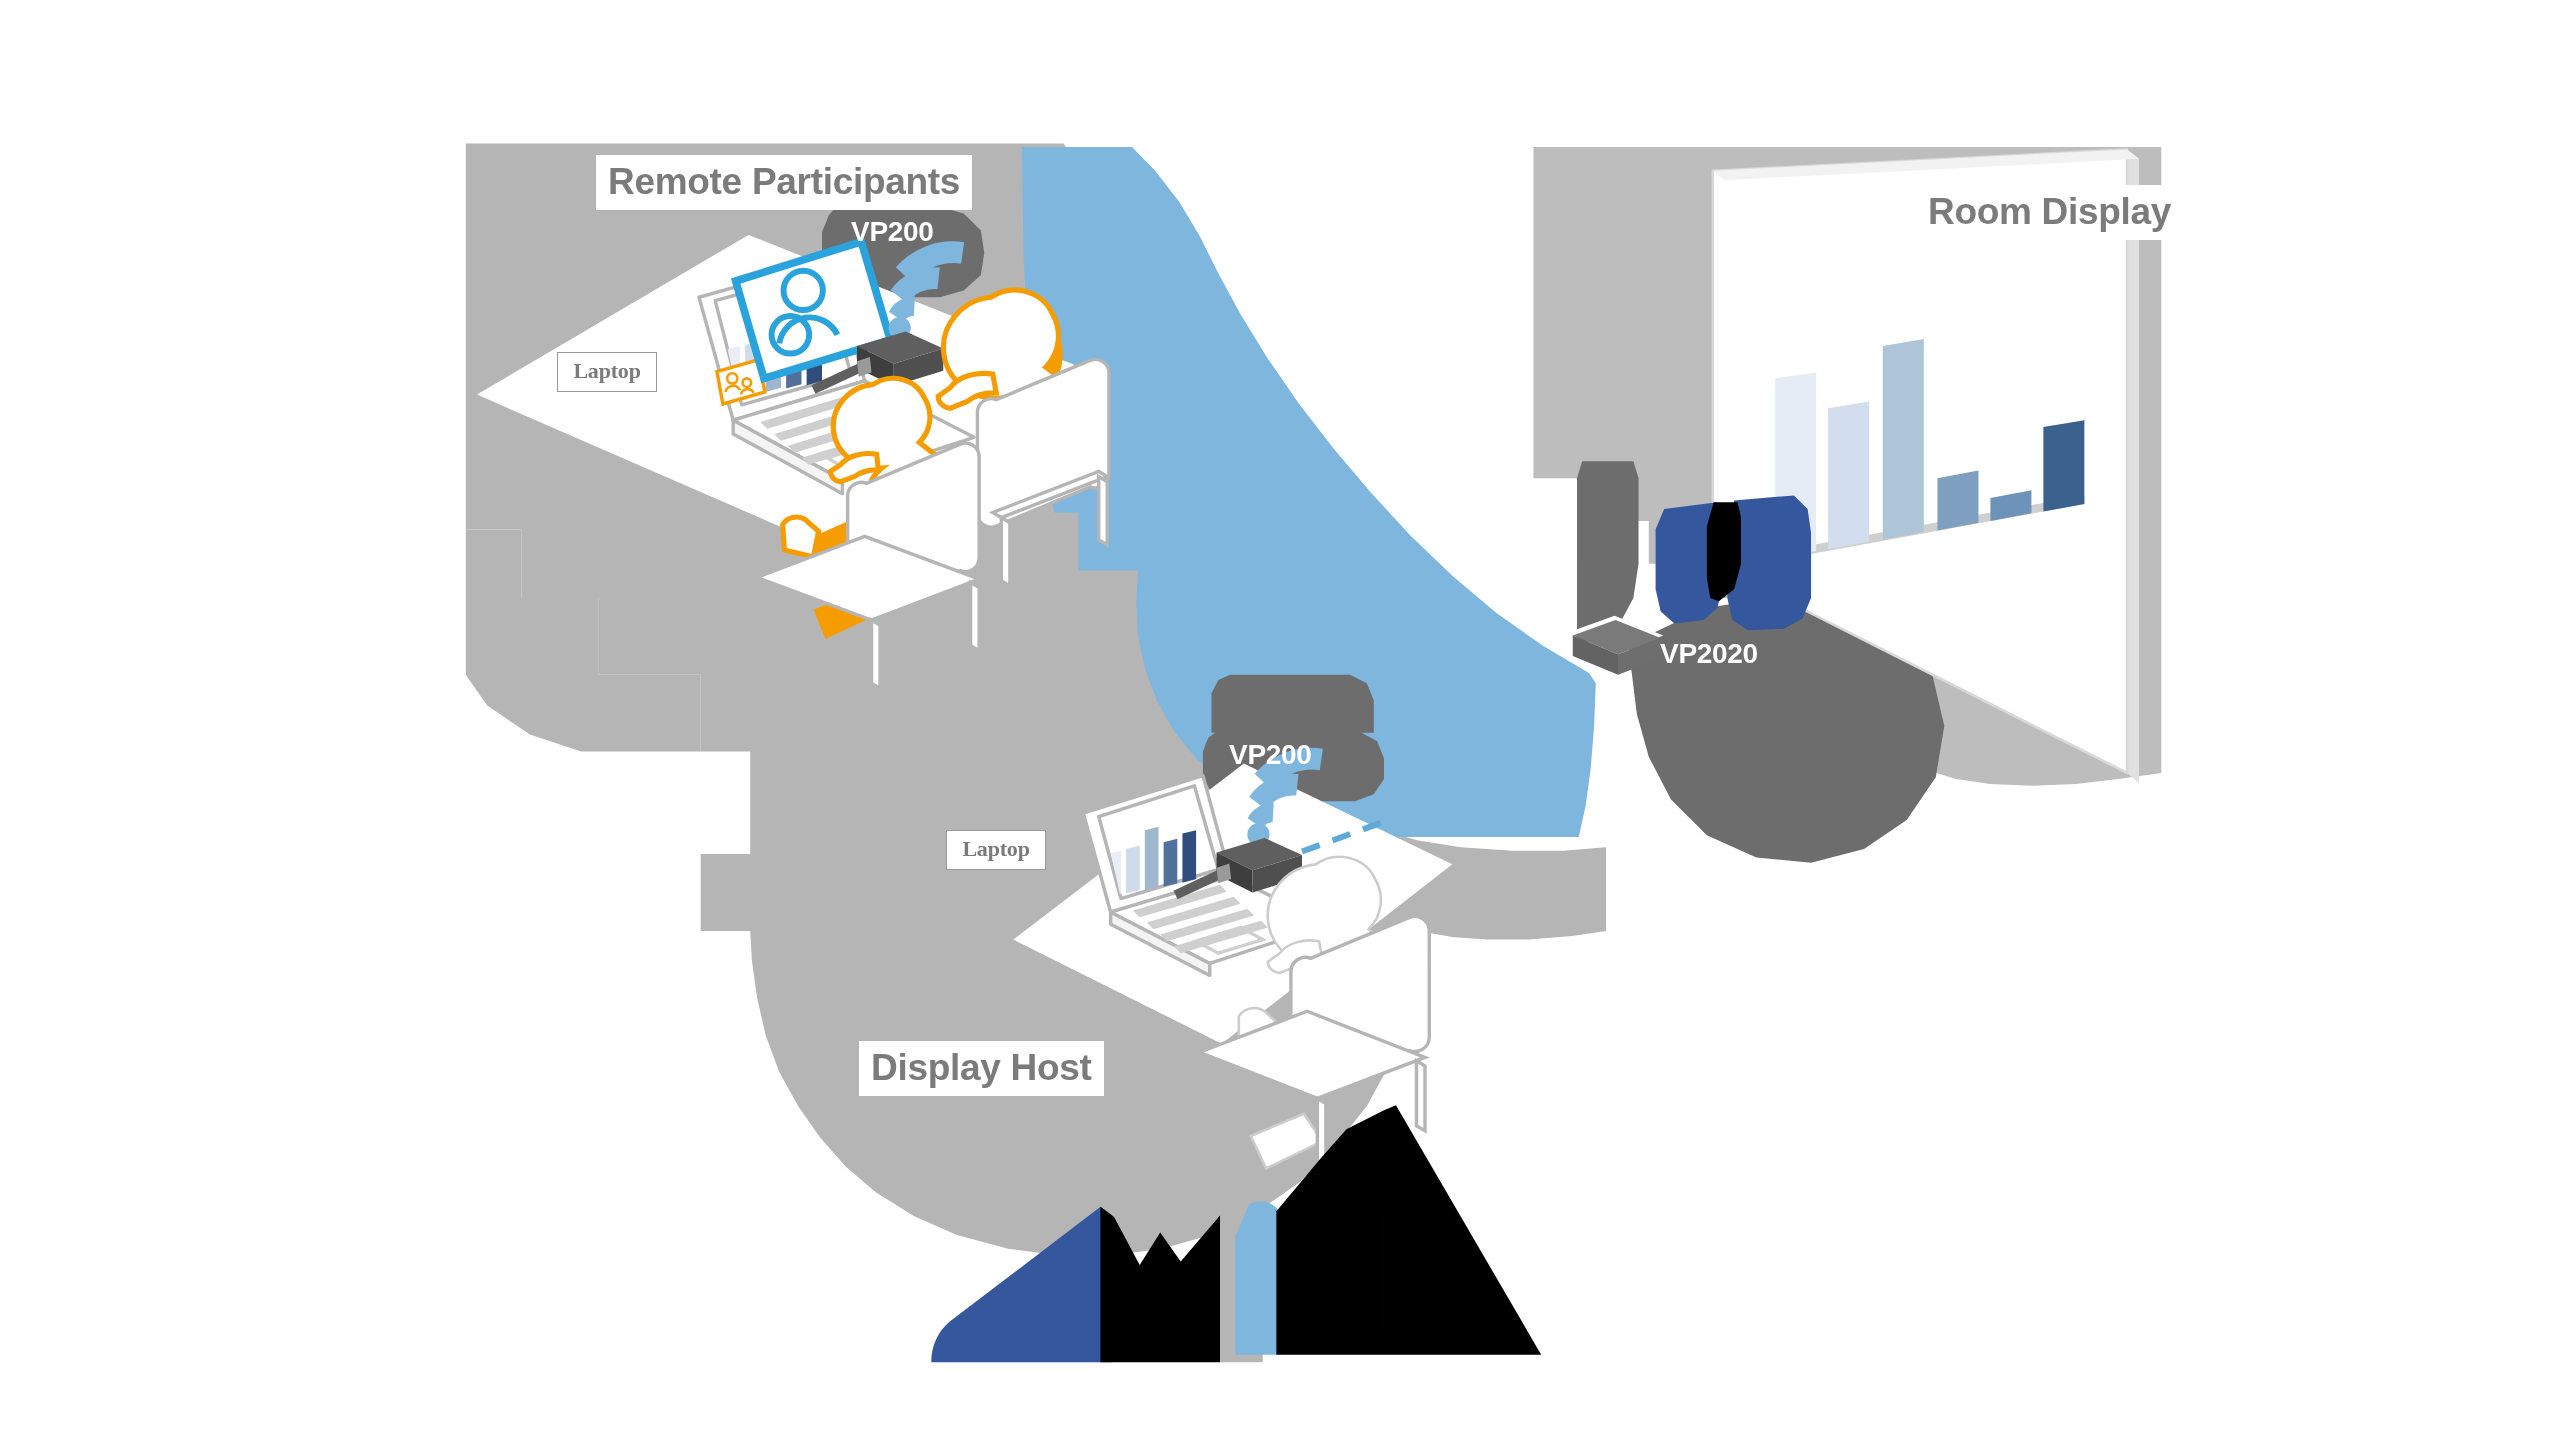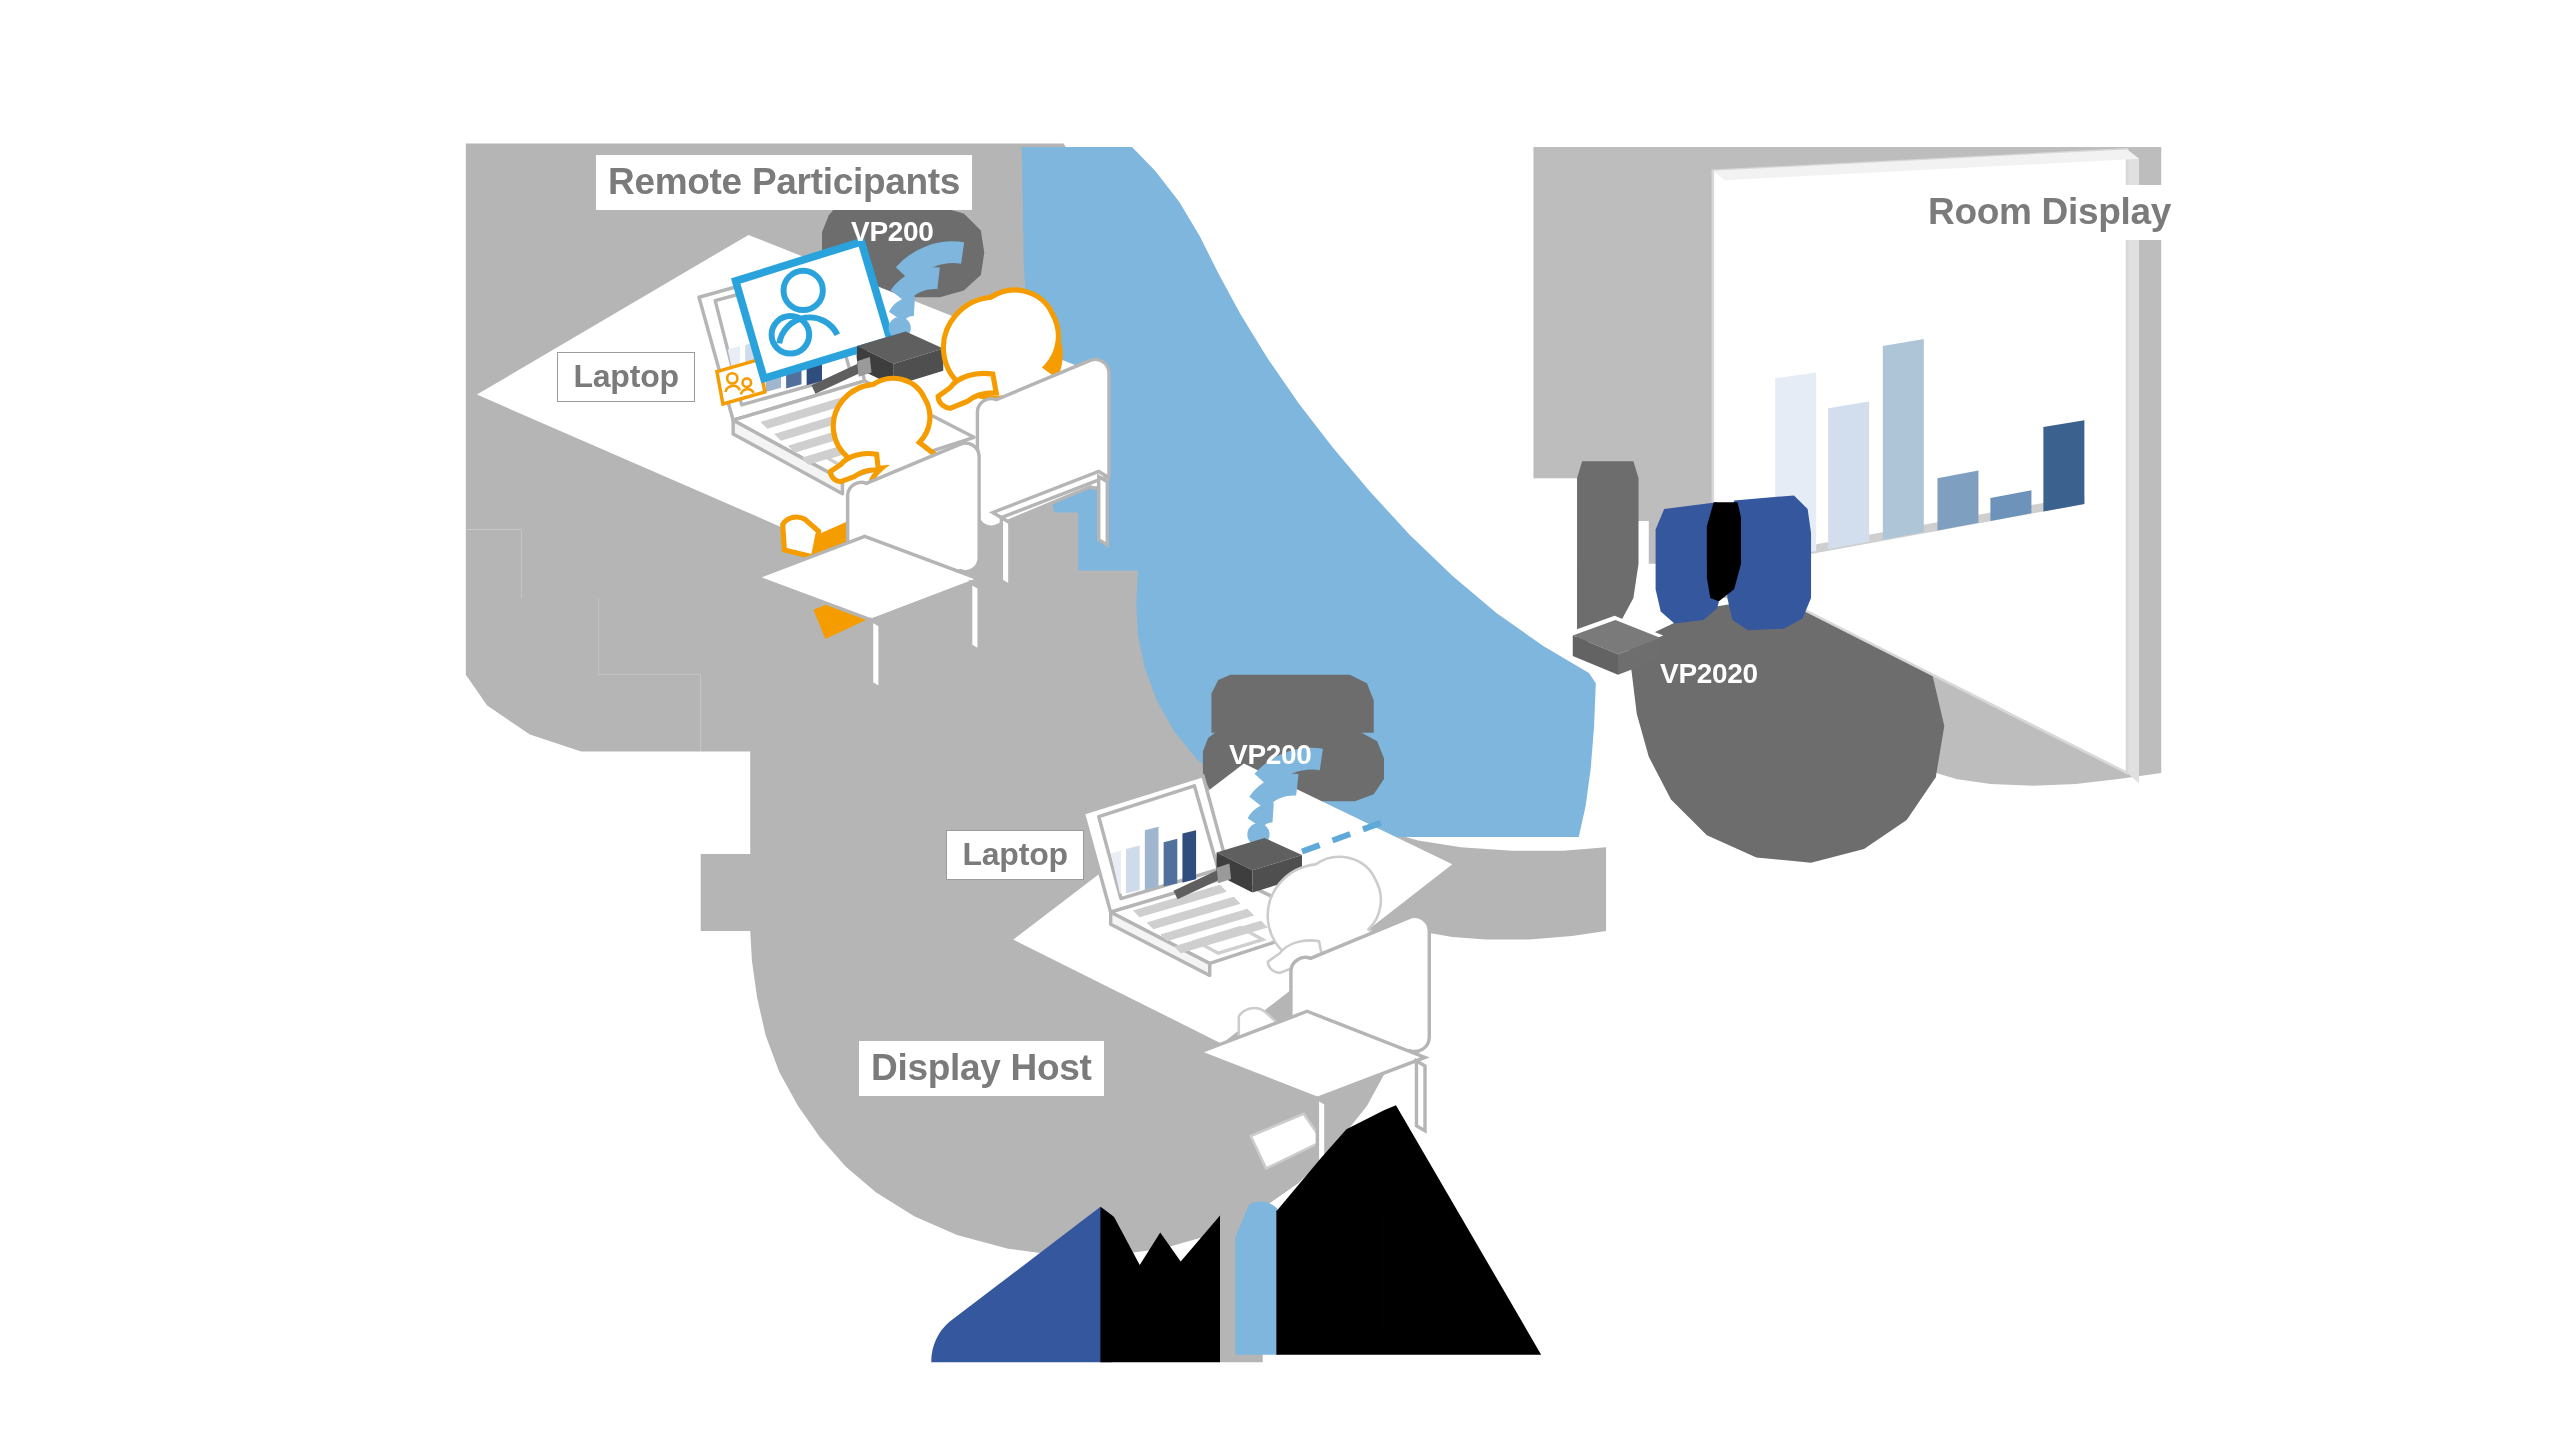--- a/index.html
+++ b/index.html
@@ -36,42 +36,43 @@
     display: flex;
     align-items: center;
     justify-content: center;
   }
   .chip-big {
     font-size: 37px;
     padding: 7.7px 12px 10.3px 12px;
     letter-spacing: -0.3px;
   }
   .chip-box {
-    font-size: 32px;
+    font-size: 22px;
     padding: 6.8px 15.4px 9.4px 15.4px;
     border: 1.7px solid #9b9b9b;
     letter-spacing: -0.2px;
+    font-family: Liberation Serif, serif;
   }
   .chip-dark {
     position: absolute;
     color: #ffffff;
     font-weight: bold;
     font-size: 28px;
     white-space: nowrap;
     line-height: 1;
     letter-spacing: -0.3px;
   }
   #lbl-remote   { left: 596px;  top: 155px; }
   #lbl-roomdisp { left: 1916px; top: 185px; }
   #lbl-host     { left: 859px; top: 1041px; }
   #lbl-laptop-1 { left: 557px;  top: 352px; }
   #lbl-laptop-2 { left: 946px; top: 830px; }
   #lbl-vp200-1  { left: 851px;  top: 218px; }
   #lbl-vp200-2  { left: 1229px; top: 741px; }
-  #lbl-vp2020   { left: 1660px; top: 660px; }
+  #lbl-vp2020   { left: 1660px; top: 640px; }
 </style>
 </head>
 <body>
 
 <div id="stage">
 
   <svg id="scene" viewBox="0 0 3000 1700" xmlns="http://www.w3.org/2000/svg">
 
     <defs>
       <clipPath id="clipDisplay">

